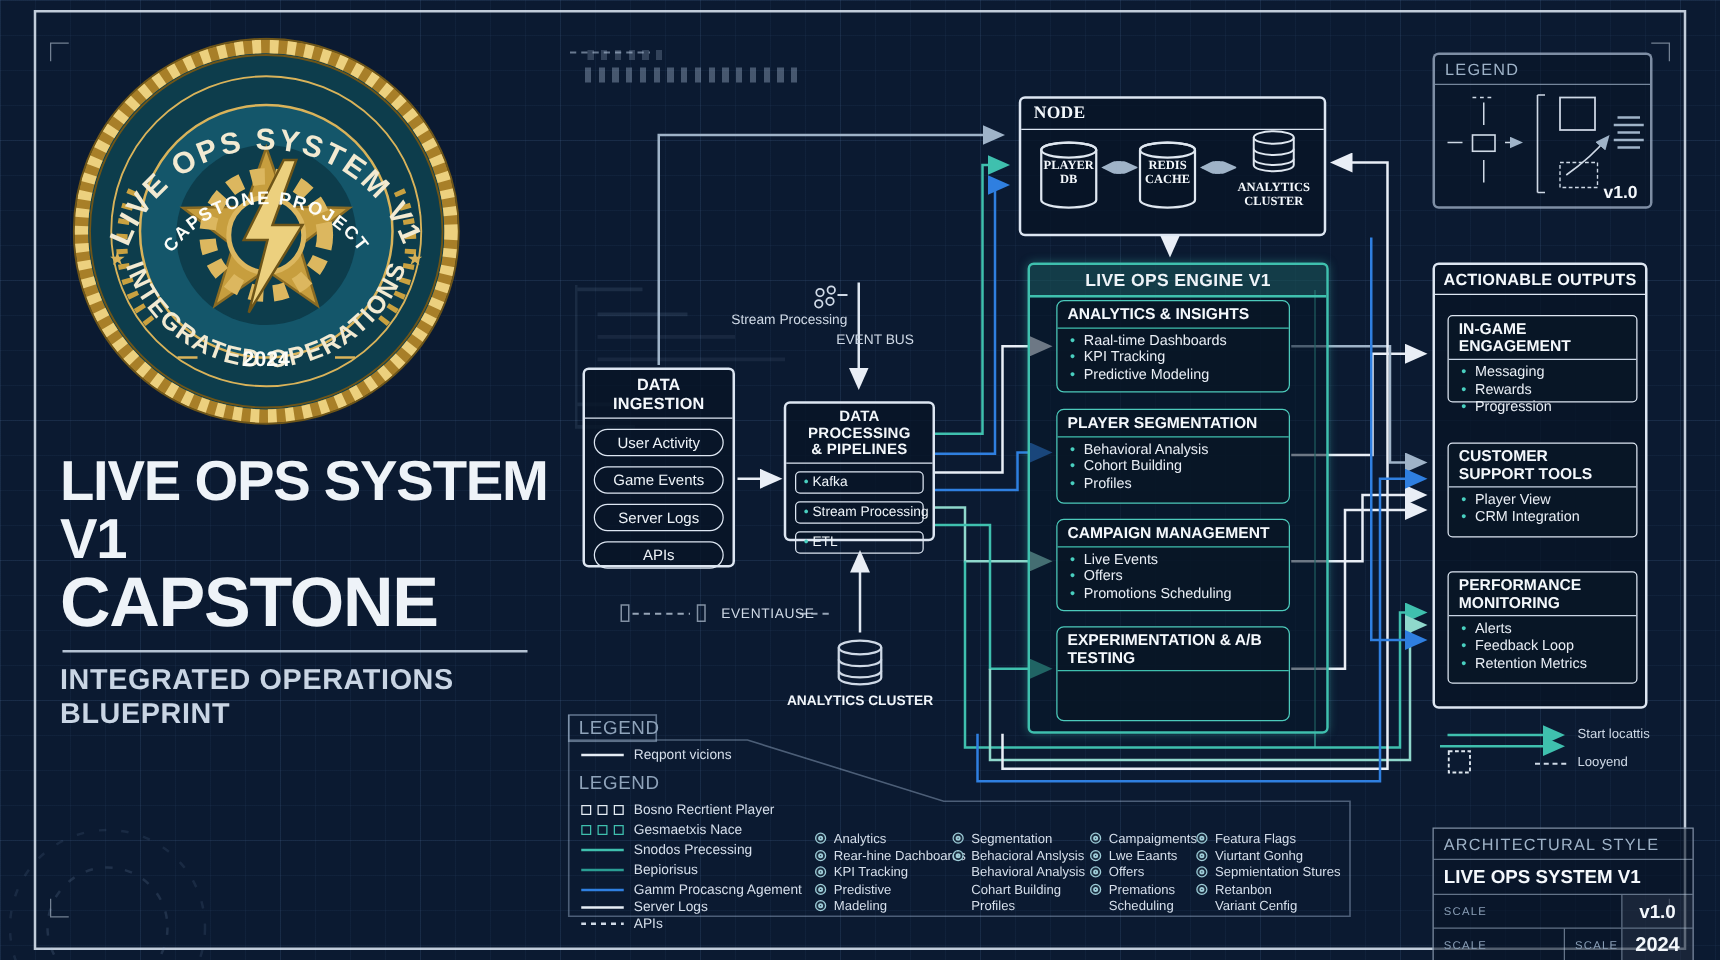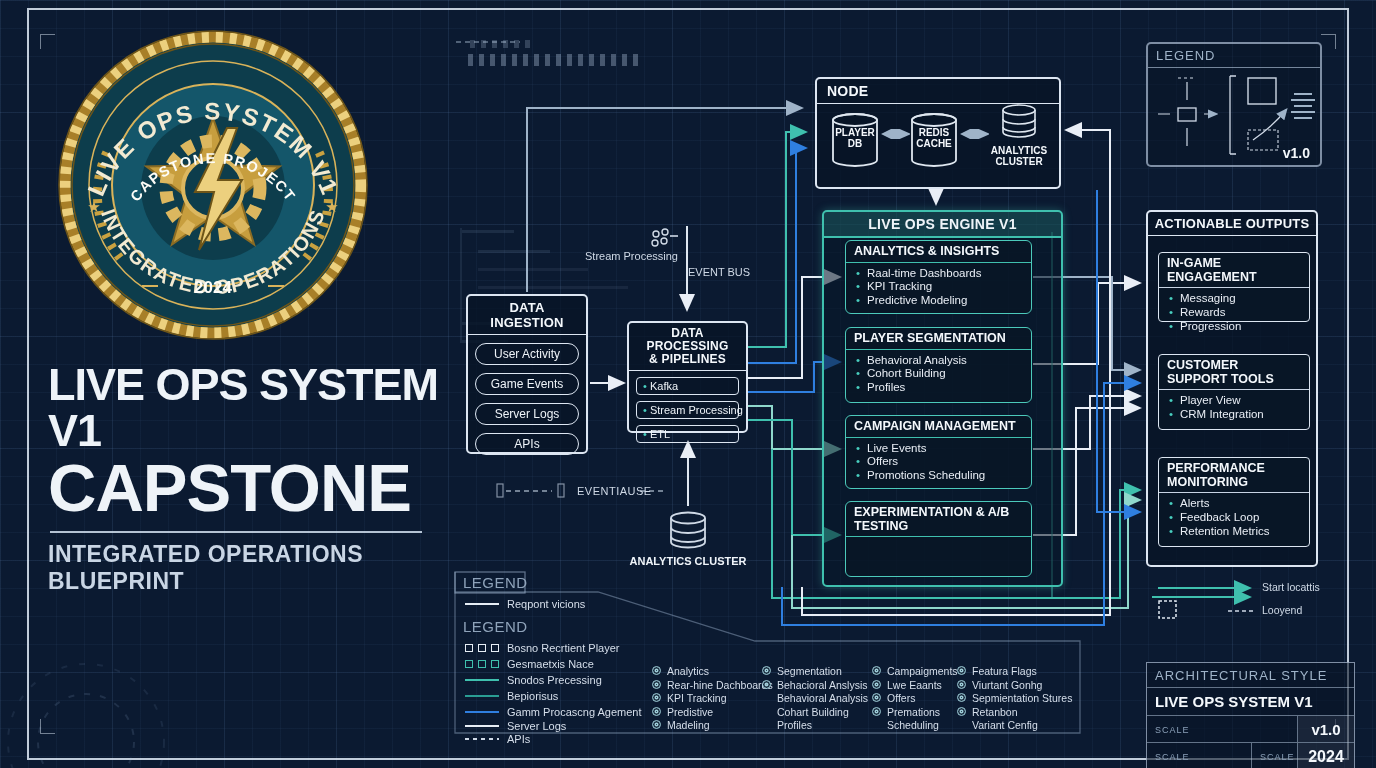--- a/index.html
+++ b/index.html
@@ -15,21 +15,21 @@
   .frame{position:absolute;top:8px;bottom:8px;left:27px;right:27px;
     border:2px solid rgba(226,236,248,0.85);pointer-events:none;}
   .tick{position:absolute;width:14px;height:14px;border-left:1.5px solid rgba(220,232,246,.5);border-top:1.5px solid rgba(220,232,246,.5);}
   .abs{position:absolute;}
   
   .bbox{position:absolute;border:2px solid #dde6f2;border-radius:5px;background:rgba(8,20,38,0.78);box-sizing:border-box;}
   .bbox .btitle{font-weight:bold;text-align:center;color:#f4f8fc;border-bottom:1.5px solid #dde6f2;padding:4px 4px;letter-spacing:.2px;}
   
   .maintitle{position:absolute;left:48px;top:362px;width:400px;}
   .maintitle .l1{font-size:45px;font-weight:bold;letter-spacing:-1px;line-height:1.02;}
-  .maintitle .l2{font-size:67px;font-weight:bold;letter-spacing:-1px;line-height:1.0;}
+  .maintitle .l2{font-size:56px;font-weight:bold;letter-spacing:-1px;line-height:1.0;}
   .maintitle .rule{width:372px;height:2px;background:rgba(210,224,240,.85);margin:10px 0 8px 2px;}
   .maintitle .l3{font-size:23px;font-weight:bold;color:#c9d5e4;letter-spacing:.5px;}
   
   .pill{display:block;width:102px;margin:8px auto;border:1.5px solid #dde6f2;border-radius:12px;
     text-align:center;font-size:12px;padding:3px 0;color:#eef3f8;}
   
   .pitem{display:block;width:103px;margin:6px auto;border:1.5px solid #dde6f2;border-radius:4px;
     font-size:11px;padding:2px 4px 2px 6px;color:#eef3f8;text-align:left;white-space:nowrap;box-sizing:border-box;}
   .pitem::before{content:"• ";color:#49d0c0;}
   
@@ -223,21 +223,21 @@
   <div class="bbox" style="left:627px;top:321px;width:121px;height:112px;">
     <div class="btitle" style="font-size:12px;line-height:13px;">
       <div>DATA PROCESSING</div>
       <div>&amp; PIPELINES</div>
     </div>
     <span class="pitem">Kafka</span>
     <span class="pitem">Stream Processing</span>
     <span class="pitem">ETL</span>
   </div>
 
-  <div class="bbox" style="left:815px;top:77px;width:246px;height:112px;">
+  <div class="bbox" style="left:815px;top:77px;width:246px;height:112px;font-family:Liberation Serif, serif;">
     <div class="btitle" style="text-align:left;font-size:14px;padding-left:10px;">NODE</div>
     <div class="cyl" style="left:14px;top:32px;">
       <svg width="48" height="60">
           <path d="M2,9 a22,6 0 0 1 44,0 v40 a22,6 0 0 1 -44,0 z" fill="rgba(8,20,38,.9)" stroke="#dfe7f0" stroke-width="1.8"></path>
       <ellipse cx="24" cy="9" rx="22" ry="6" fill="none" stroke="#dfe7f0" stroke-width="1.8"></ellipse>
         </svg>
       <div class="clabel">PLAYER DB</div>
     </div>
     <div class="cyl" style="left:93px;top:32px;">
       <svg width="48" height="60">
@@ -261,21 +261,21 @@
   </div>
 
   <svg class="abs" style="left:648px;top:228px;" width="32" height="22">
     <circle cx="8" cy="6" r="3" fill="none" stroke="#cfd9e6" stroke-width="1.4"></circle>
     <circle cx="17" cy="4" r="3" fill="none" stroke="#cfd9e6" stroke-width="1.4"></circle>
     <circle cx="7" cy="15" r="3" fill="none" stroke="#cfd9e6" stroke-width="1.4"></circle>
     <circle cx="16" cy="13" r="3" fill="none" stroke="#cfd9e6" stroke-width="1.4"></circle>
     <path d="M22,8 h8" stroke="#cfd9e6" stroke-width="1.6"></path>
   </svg>
   <div class="slabel" style="left:585px;top:250px;">Stream Processing</div>
-  <div class="slabel" style="left:688px;top:266px;">EVENT BUS</div>
+  <div class="slabel" style="left:669px;top:266px;">EVENT BUS</div>
   <div class="slabel" style="left:577px;top:485px;letter-spacing:.5px;">EVENTIAUSE</div>
   <svg class="abs" style="left:668px;top:510px;" width="40" height="42">
     <ellipse cx="20" cy="8" rx="17" ry="5.5" fill="none" stroke="#cfd9e6" stroke-width="1.8"></ellipse>
     <path d="M3,8 v24 a17,5.5 0 0 0 34,0 v-24" fill="none" stroke="#cfd9e6" stroke-width="1.8"></path>
     <path d="M3,17.5 a17,5.5 0 0 0 34,0 M3,26.5 a17,5.5 0 0 0 34,0" fill="none" stroke="#cfd9e6" stroke-width="1.8"></path>
   </svg>
   <div class="slabel b" style="left:628px;top:555px;width:120px;text-align:center;font-weight:bold;">ANALYTICS CLUSTER</div>
 
   <div class="engine">
     <div class="ehead">LIVE OPS ENGINE V1</div>

